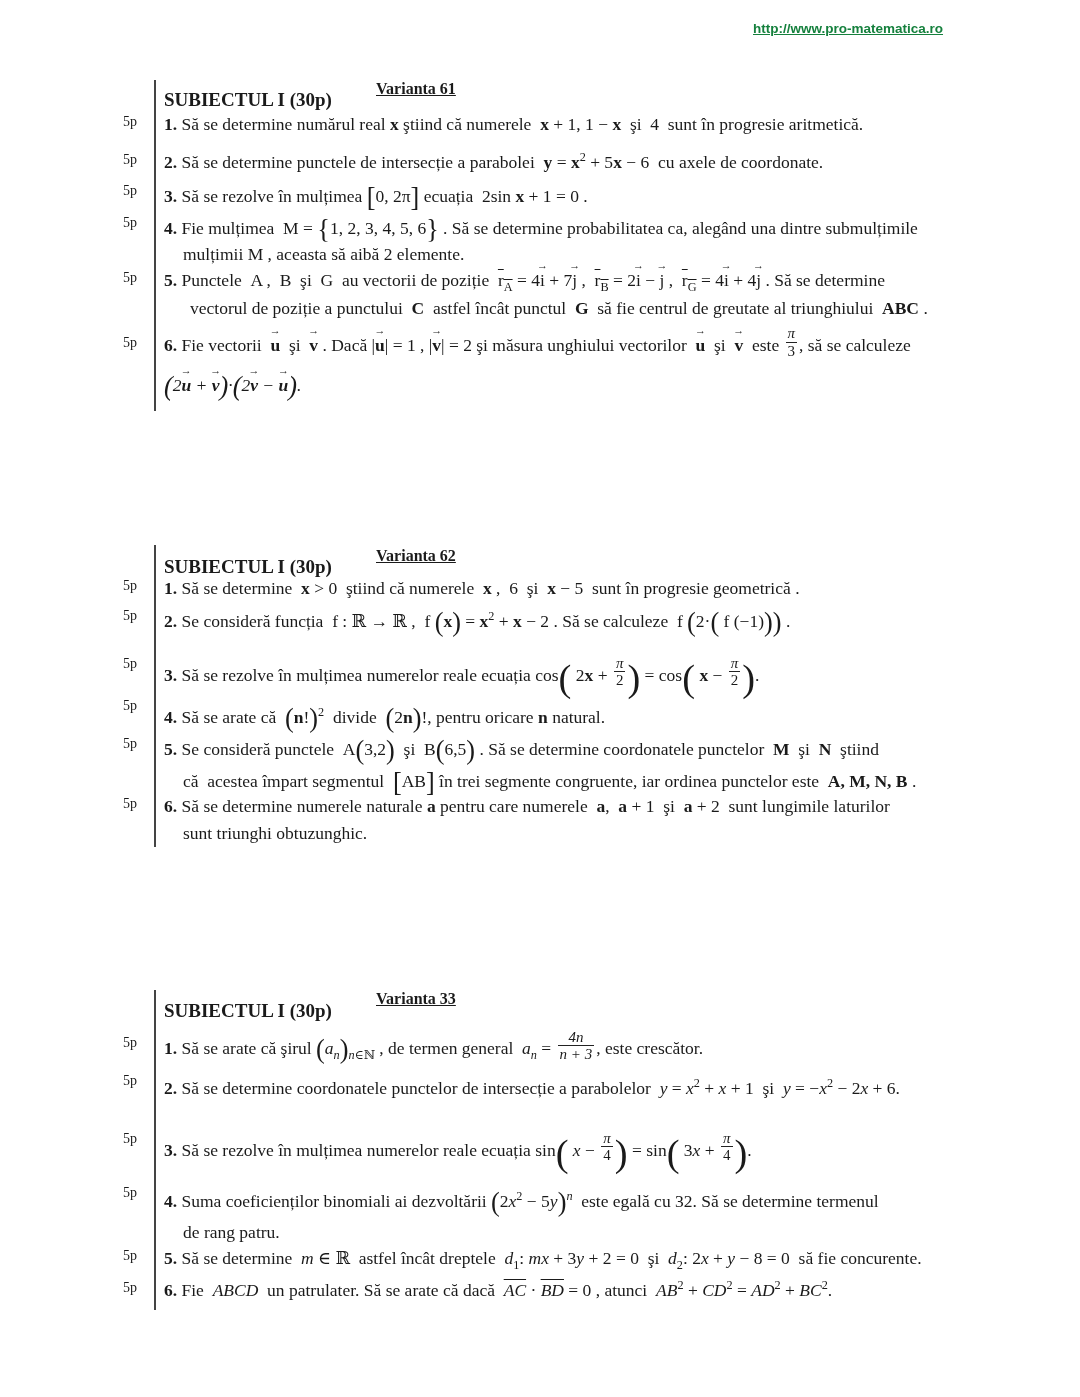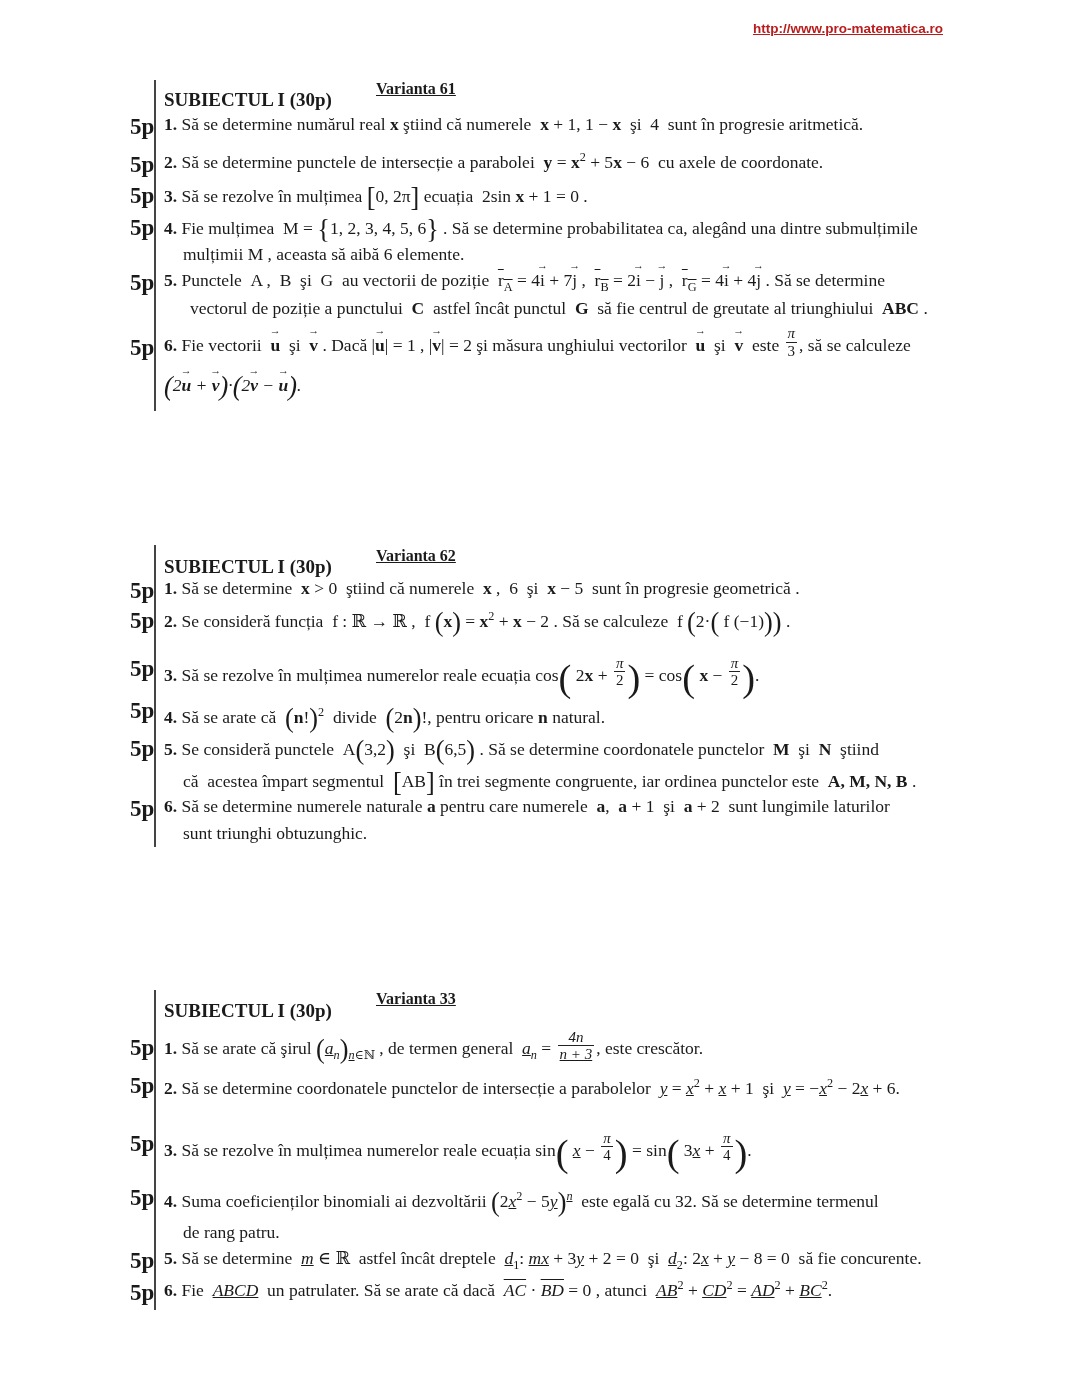--- a/index.html
+++ b/index.html
@@ -4,50 +4,50 @@
   <style>
     html, body { margin: 0; padding: 0; background: #ffffff; }
     body {
       width: 1080px; height: 1397px; position: relative; overflow: hidden;
       font-family: "Liberation Serif", "DejaVu Serif", serif;
       color: #1a1a1a;
     }
     .site-link {
       position: absolute; left: 753px; top: 21px;
       font-family: "Liberation Sans", "DejaVu Sans", sans-serif;
-      font-size: 13.5px; font-weight: bold; color: #b91c1c;
+      font-size: 13.5px; font-weight: bold; color: #15803d;
       text-decoration: underline;
     }
     .variant {
       position: absolute; left: 0; width: 1080px;
     }
     .vrule {
       position: absolute; left: 154px; width: 1.6px; background: #444;
     }
     .variant-title {
       position: absolute; left: 376px;
       font-size: 16px; font-weight: bold; text-decoration: underline; text-align: center;
     }
     .subject-title {
       position: absolute; left: 164px;
       font-size: 19px; font-weight: bold;
     }
     .item { position: absolute; left: 0; width: 1080px; }
     .points {
-      position: absolute; left: 130px;
-      font-size: 23px; font-weight: bold;
+      position: absolute; left: 123px;
+      font-size: 14px; font-weight: normal;
     }
     .line {
       position: absolute; left: 164px;
       font-size: 17.5px; white-space: nowrap;
     }
     .line.cont { left: 183px; }
     .num { font-weight: bold; }
     .b { font-weight: bold; }
-    .i { font-style: italic; text-decoration: underline; }
+    .i { font-style: italic; }
     sup, sub { font-size: 70%; line-height: 0; }
     .frac {
       display: inline-block; vertical-align: middle; text-align: center;
       font-size: 15px; line-height: 1.1; margin: 0 2px;
     }
     .frac .top { display: block; border-bottom: 1px solid #222; padding: 0 2px; font-style: italic; }
     .frac .bot { display: block; padding: 0 2px; }
     .big { font-size: 150%; vertical-align: -4px; font-weight: normal; }
     .ovl { text-decoration: overline; }
     .vec { position: relative; display: inline-block; }
@@ -77,21 +77,21 @@
   </div>
 
   <div class="item" style="top:183px;">
     <span class="points">5p</span>
     <span class="line"><span class="num">3.</span> Să se rezolve în mulțimea <span class="big">[</span>0, 2π<span class="big">]</span> ecuația &nbsp;2sin <span class="b">x</span> + 1 = 0 .</span>
   </div>
 
   <div class="item" style="top:215px;">
     <span class="points">5p</span>
     <span class="line"><span class="num">4.</span> Fie mulțimea &nbsp;M = <span class="big">{</span>1, 2, 3, 4, 5, 6<span class="big">}</span> . Să se determine probabilitatea ca, alegând una dintre submulțimile</span>
-    <span class="line cont" style="top:29px;">mulțimii  M , aceasta să aibă  6 elemente.</span>
+    <span class="line cont" style="top:29px;">mulțimii  M , aceasta să aibă  2 elemente.</span>
   </div>
 
   <div class="item" style="top:270px;">
     <span class="points">5p</span>
     <span class="line"><span class="num">5.</span> Punctele &nbsp;A ,&nbsp; B &nbsp;şi&nbsp; G &nbsp;au vectorii de poziție &nbsp;<span class="ovl">r<sub>A</sub></span> = 4<span class="vec">i</span> + 7<span class="vec">j</span> , &nbsp;<span class="ovl">r<sub>B</sub></span> = 2<span class="vec">i</span> − <span class="vec">j</span> , &nbsp;<span class="ovl">r<sub>G</sub></span> = 4<span class="vec">i</span> + 4<span class="vec">j</span> . Să se determine</span>
     <span class="line cont" style="top:28px;left:190px;">vectorul de poziție a punctului &nbsp;<b>C</b>&nbsp; astfel încât punctul &nbsp;<b>G</b>&nbsp; să fie centrul de greutate al triunghiului &nbsp;<b>ABC</b> .</span>
   </div>
 
   <div class="item" style="top:335px;">
     <span class="points">5p</span>

